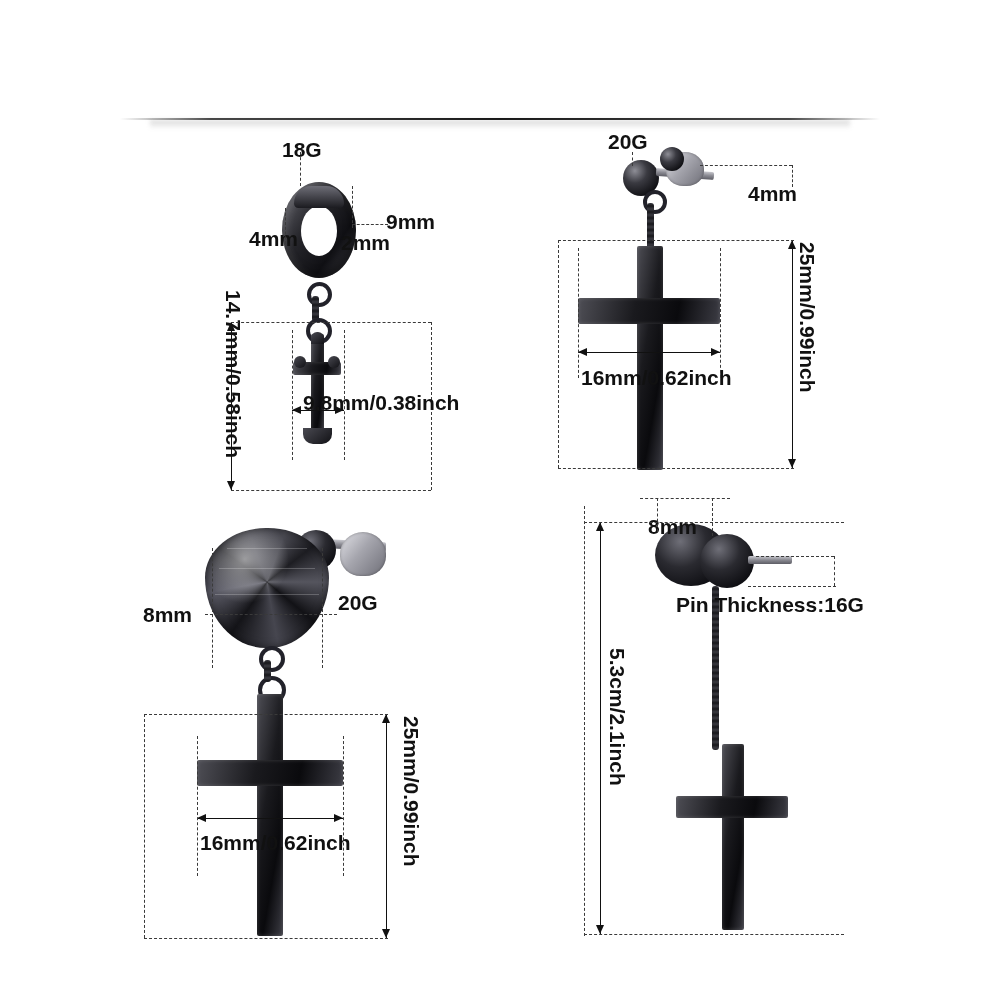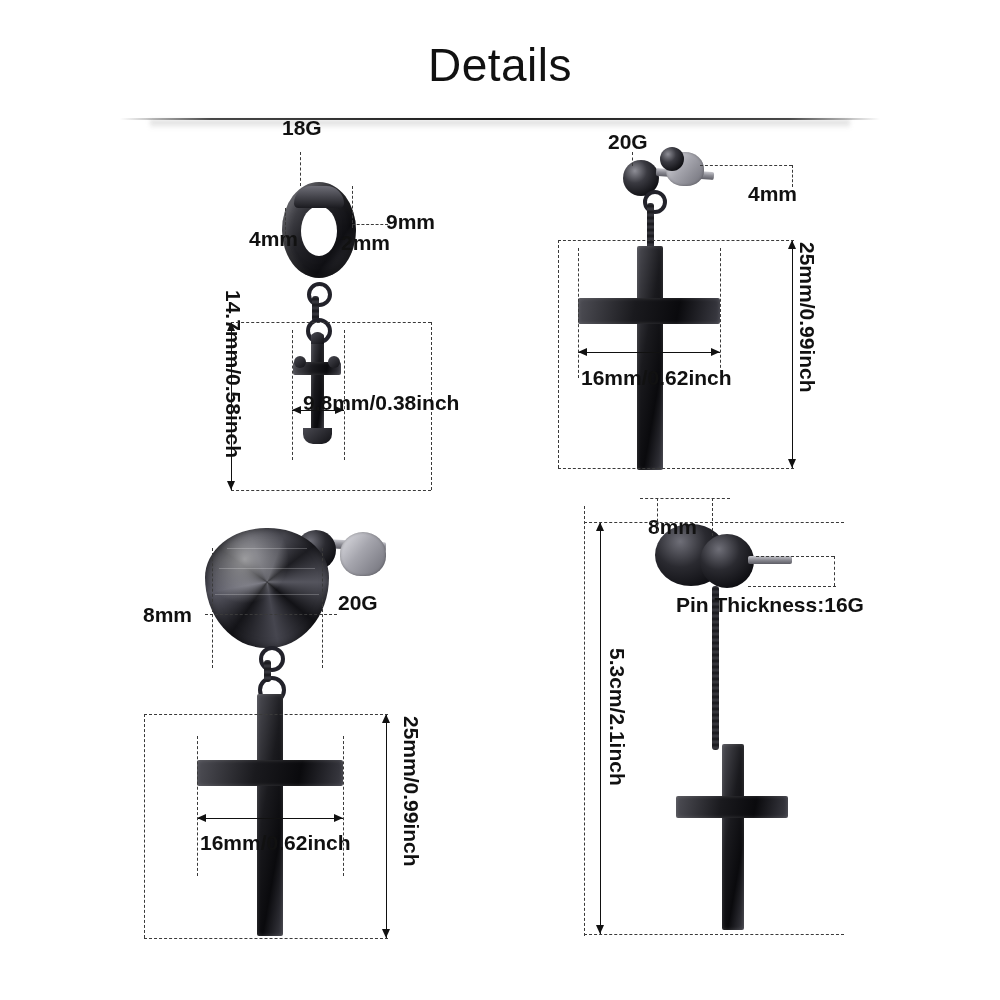--- a/index.html
+++ b/index.html
@@ -172,21 +172,20 @@
   .gem-facet {
     position: absolute;
     border-top: 1px solid rgba(255,255,255,.22);
   }
 </style>
 </head>
 <body>
 
 <div id="canvas">
 
-  <div class="title">Details</div>
   <div class="shelf"></div>
   <div class="shelf-shadow"></div>
 
   <div>
 
     <div class="hoop" style="left:282px; top:182px; width:74px; height:96px;"></div>
     <div class="hoop-hole" style="left:301px; top:206px; width:36px; height:50px;"></div>
     <div style="position:absolute;left:294px;top:186px;width:50px;height:22px;border-radius:24px 24px 6px 6px;background:linear-gradient(180deg,#6d6d76,#1b1b20);"></div>
 
     <div class="bail" style="left:307px; top:282px; width:17px; height:17px;"></div>
@@ -195,21 +194,21 @@
 
     <div class="cross" style="left:293px; top:332px; width:48px; height:112px;">
       <div class="v" style="left:18px; top:2px; width:13px; height:108px;"></div>
       <div class="h" style="left:0px; top:30px; width:48px; height:13px;"></div>
       <div style="position:absolute;left:1px;top:24px;width:12px;height:12px;border-radius:50%;background:linear-gradient(140deg,#4a4a52,#111115);"></div>
       <div style="position:absolute;left:35px;top:24px;width:12px;height:12px;border-radius:50%;background:linear-gradient(140deg,#4a4a52,#111115);"></div>
       <div style="position:absolute;left:18px;top:0px;width:13px;height:12px;border-radius:6px 6px 0 0;background:linear-gradient(140deg,#4a4a52,#111115);"></div>
       <div style="position:absolute;left:10px;top:96px;width:29px;height:16px;border-radius:0 0 10px 10px;background:linear-gradient(140deg,#4a4a52,#111115);"></div>
     </div>
 
-    <div class="label" style="left:282px; top:117px;">18G</div>
+    <div class="label" style="left:282px; top:139px;">18G</div>
     <div class="dash-v" style="left:300px; top:152px; height:34px;"></div>
 
     <div class="label" style="left:386px; top:211px;">9mm</div>
     <div class="dash-h" style="left:352px; top:224px; width:36px;"></div>
     <div class="dash-v" style="left:352px; top:186px; height:42px;"></div>
 
     <div class="label" style="left:249px; top:228px;">4mm</div>
     <div class="dash-v" style="left:285px; top:208px; height:36px;"></div>
 
     <div class="label" style="left:341px; top:232px;">2mm</div>

